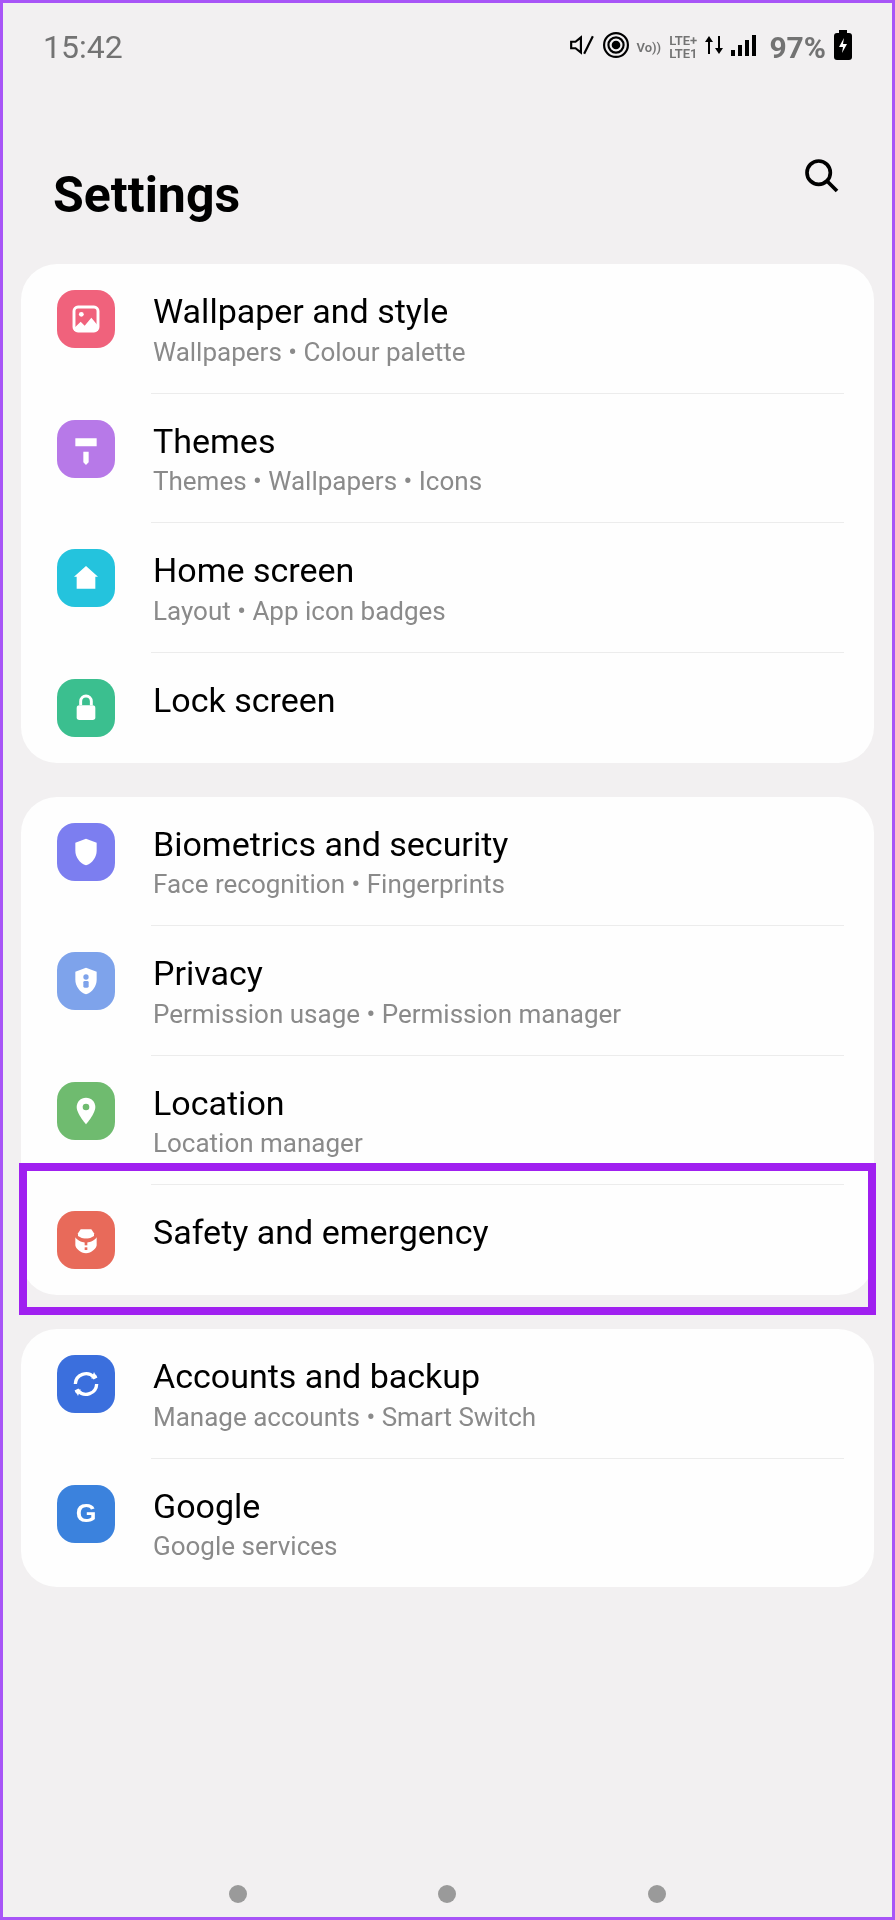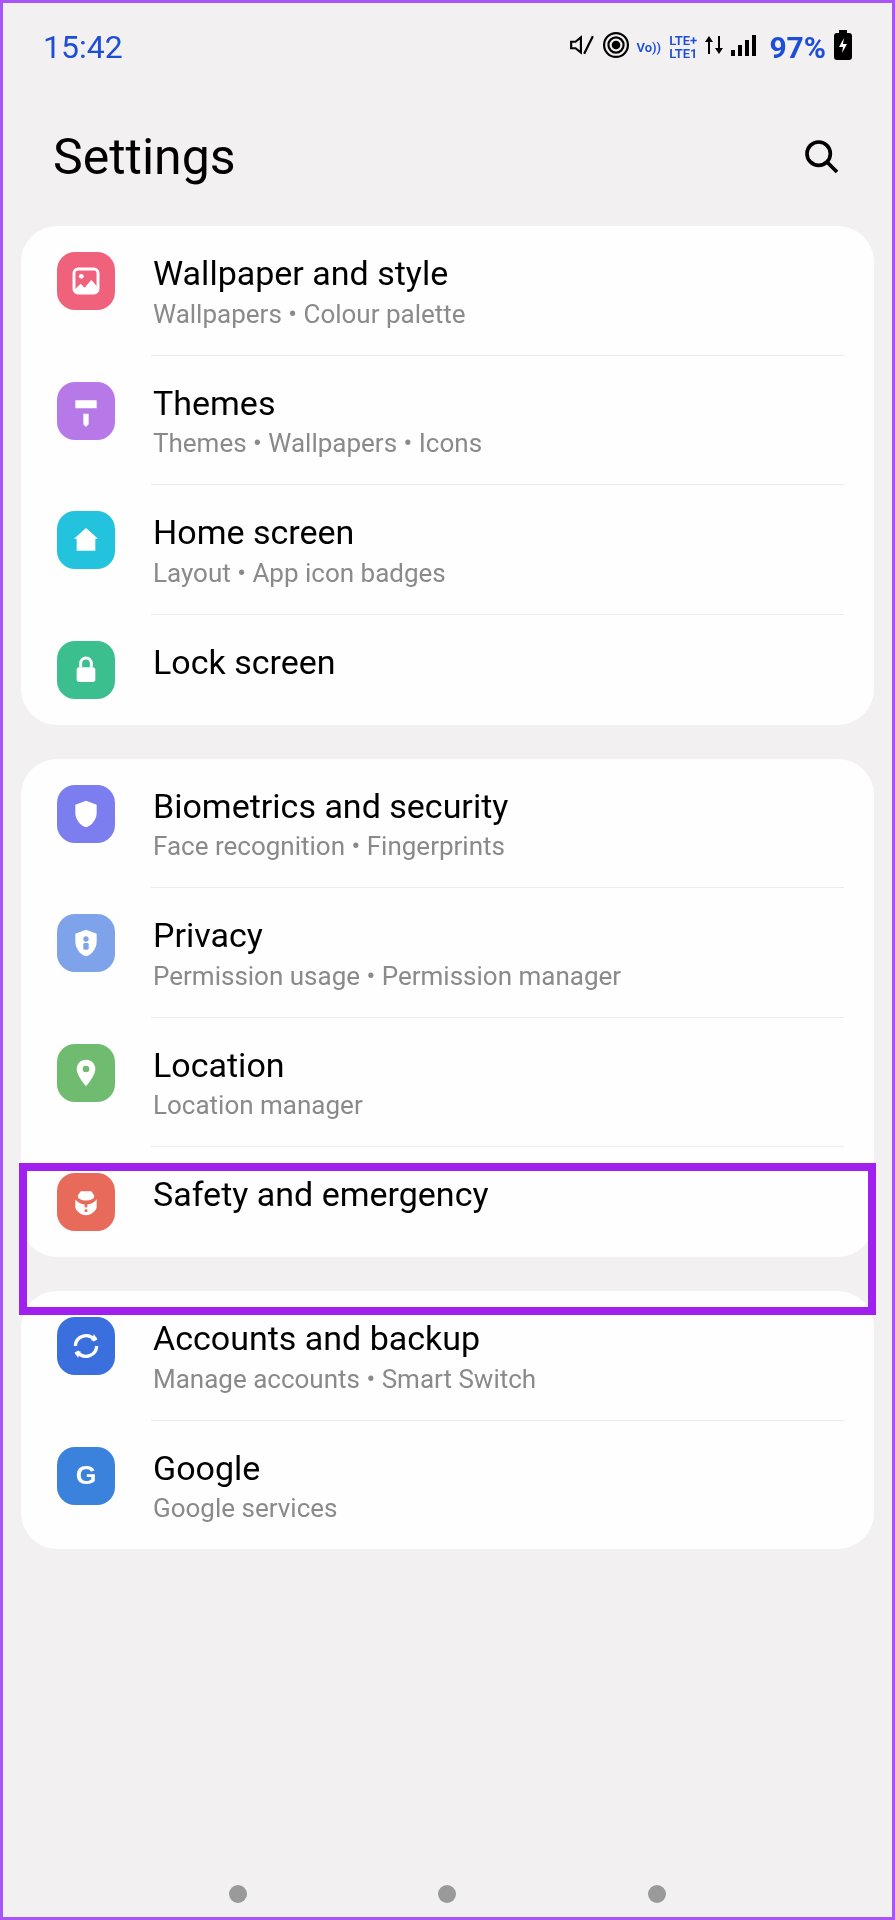--- a/index.html
+++ b/index.html
@@ -10,33 +10,33 @@
     border: 3px solid #a855f7;
     position: relative;
     overflow: hidden;
   }
   .status-bar {
     display: flex;
     justify-content: space-between;
     align-items: center;
     padding: 18px 40px 0 40px;
     height: 70px;
-    color: #1d4ed8;
+    color: #737373;
   }
   .status-time { font-size: 32px; font-weight: 400; }
   .status-right { display: flex; align-items: center; gap: 8px; font-size: 22px; }
   .status-text-small { font-size: 13px; line-height: 1; text-align: center; font-weight: 600; }
   .status-pct { font-size: 30px; font-weight: 700; margin-left: 4px; }
   .header {
     display: flex;
     justify-content: space-between;
     align-items: center;
     padding: 55px 50px 40px 50px;
   }
-  .header-title { font-size: 50px; font-weight: 400; color: #000; }
+  .header-title { font-size: 50px; font-weight: 700; color: #000; margin-top: 38px; }
   .search-icon { width: 40px; height: 40px; }
   .card {
     background: #fefefe;
     border-radius: 36px;
     margin: 0 18px 34px 18px;
     overflow: hidden;
   }
   .row {
     display: flex;
     padding: 26px 30px 26px 36px;

